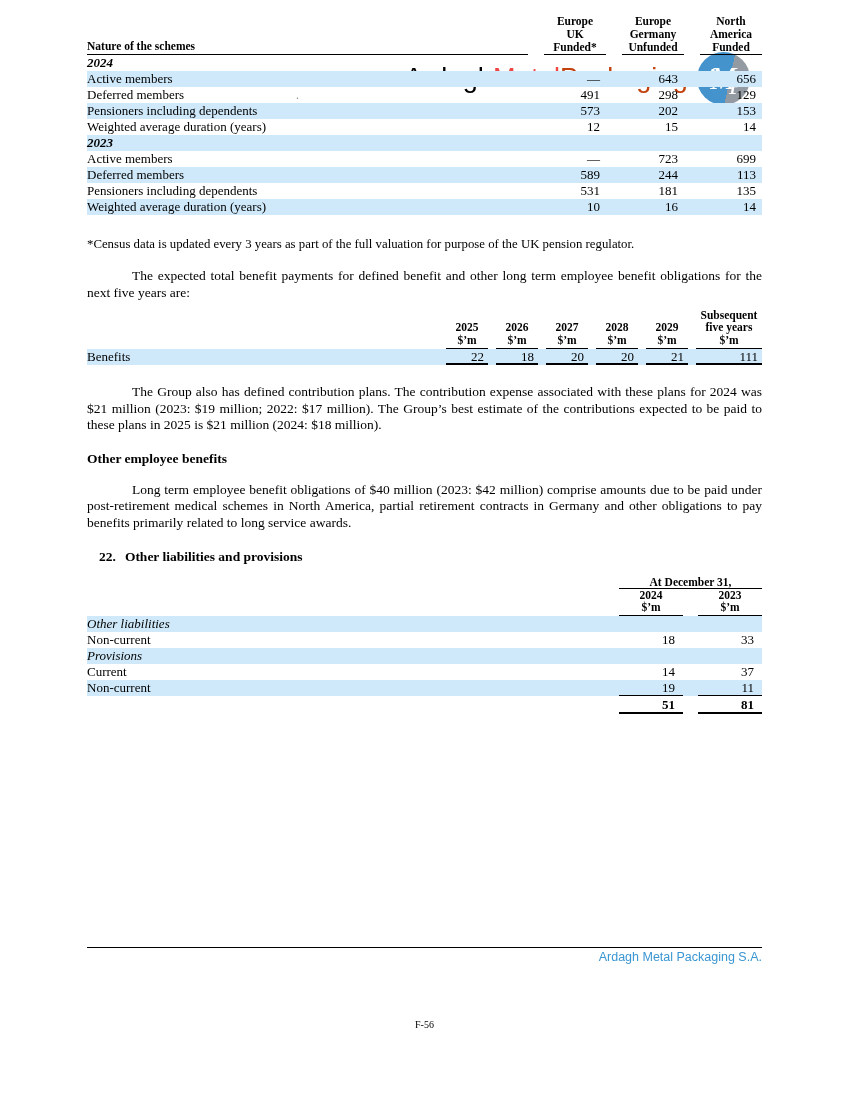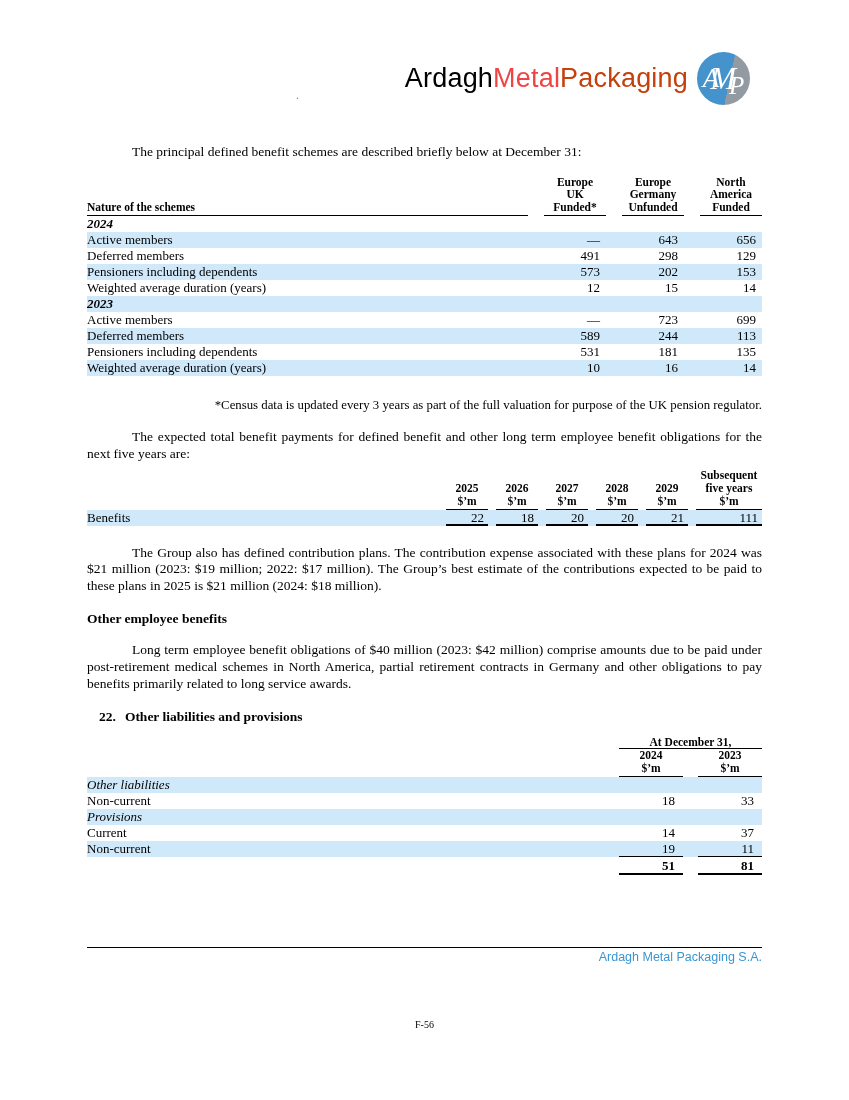--- a/index.html
+++ b/index.html
@@ -41,21 +41,21 @@
 
   
   .para { font-size: 13.5px; line-height: 16.6px; text-align: justify; }
   .para.indent { text-indent: 45px; }
   .footnote { font-size: 12.8px; line-height: 16px; }
   .heading { font-size: 13.5px; font-weight: bold; }
   .h-num { display: inline-block; margin-right: 9px; }
 
   .mt-intro   { margin-top: 144px; }
   .mt-table1  { margin-top: 15px; }
-  .mt-footnote{ margin-top: 21px; text-align: right; }
+  .mt-footnote{ margin-top: 21px; }
   .mt-expect  { margin-top: 16px; }
   .mt-table2  { margin-top: 7px; }
   .mt-contrib { margin-top: 19px; }
   .mt-oeb     { margin-top: 17px; }
   .mt-oebp    { margin-top: 15px; }
   .mt-s22     { margin-top: 17px; margin-left: 12px; }
   .mt-table3  { margin-top: 11px; }
 
   
   .thead { display: flex; align-items: flex-end; }
@@ -117,21 +117,20 @@
         <span class="m1">A</span>
         <span class="m2">M</span>
         <span class="m3">P</span>
       </div>
   </div>
 
   <div class="stray-dot">.</div>
 
   <div class="content">
 
-    <p class="para indent mt-intro">The principal defined benefit schemes are described briefly below at December 31:</p>
 
     <div class="mt-table1">
       <div class="thead">
         <div class="lab">Nature of the schemes</div>
         <div class="col-h t1col">Europe
 UK
 Funded*</div>
         <div class="col-h t1col">Europe
 Germany
 Unfunded</div>

